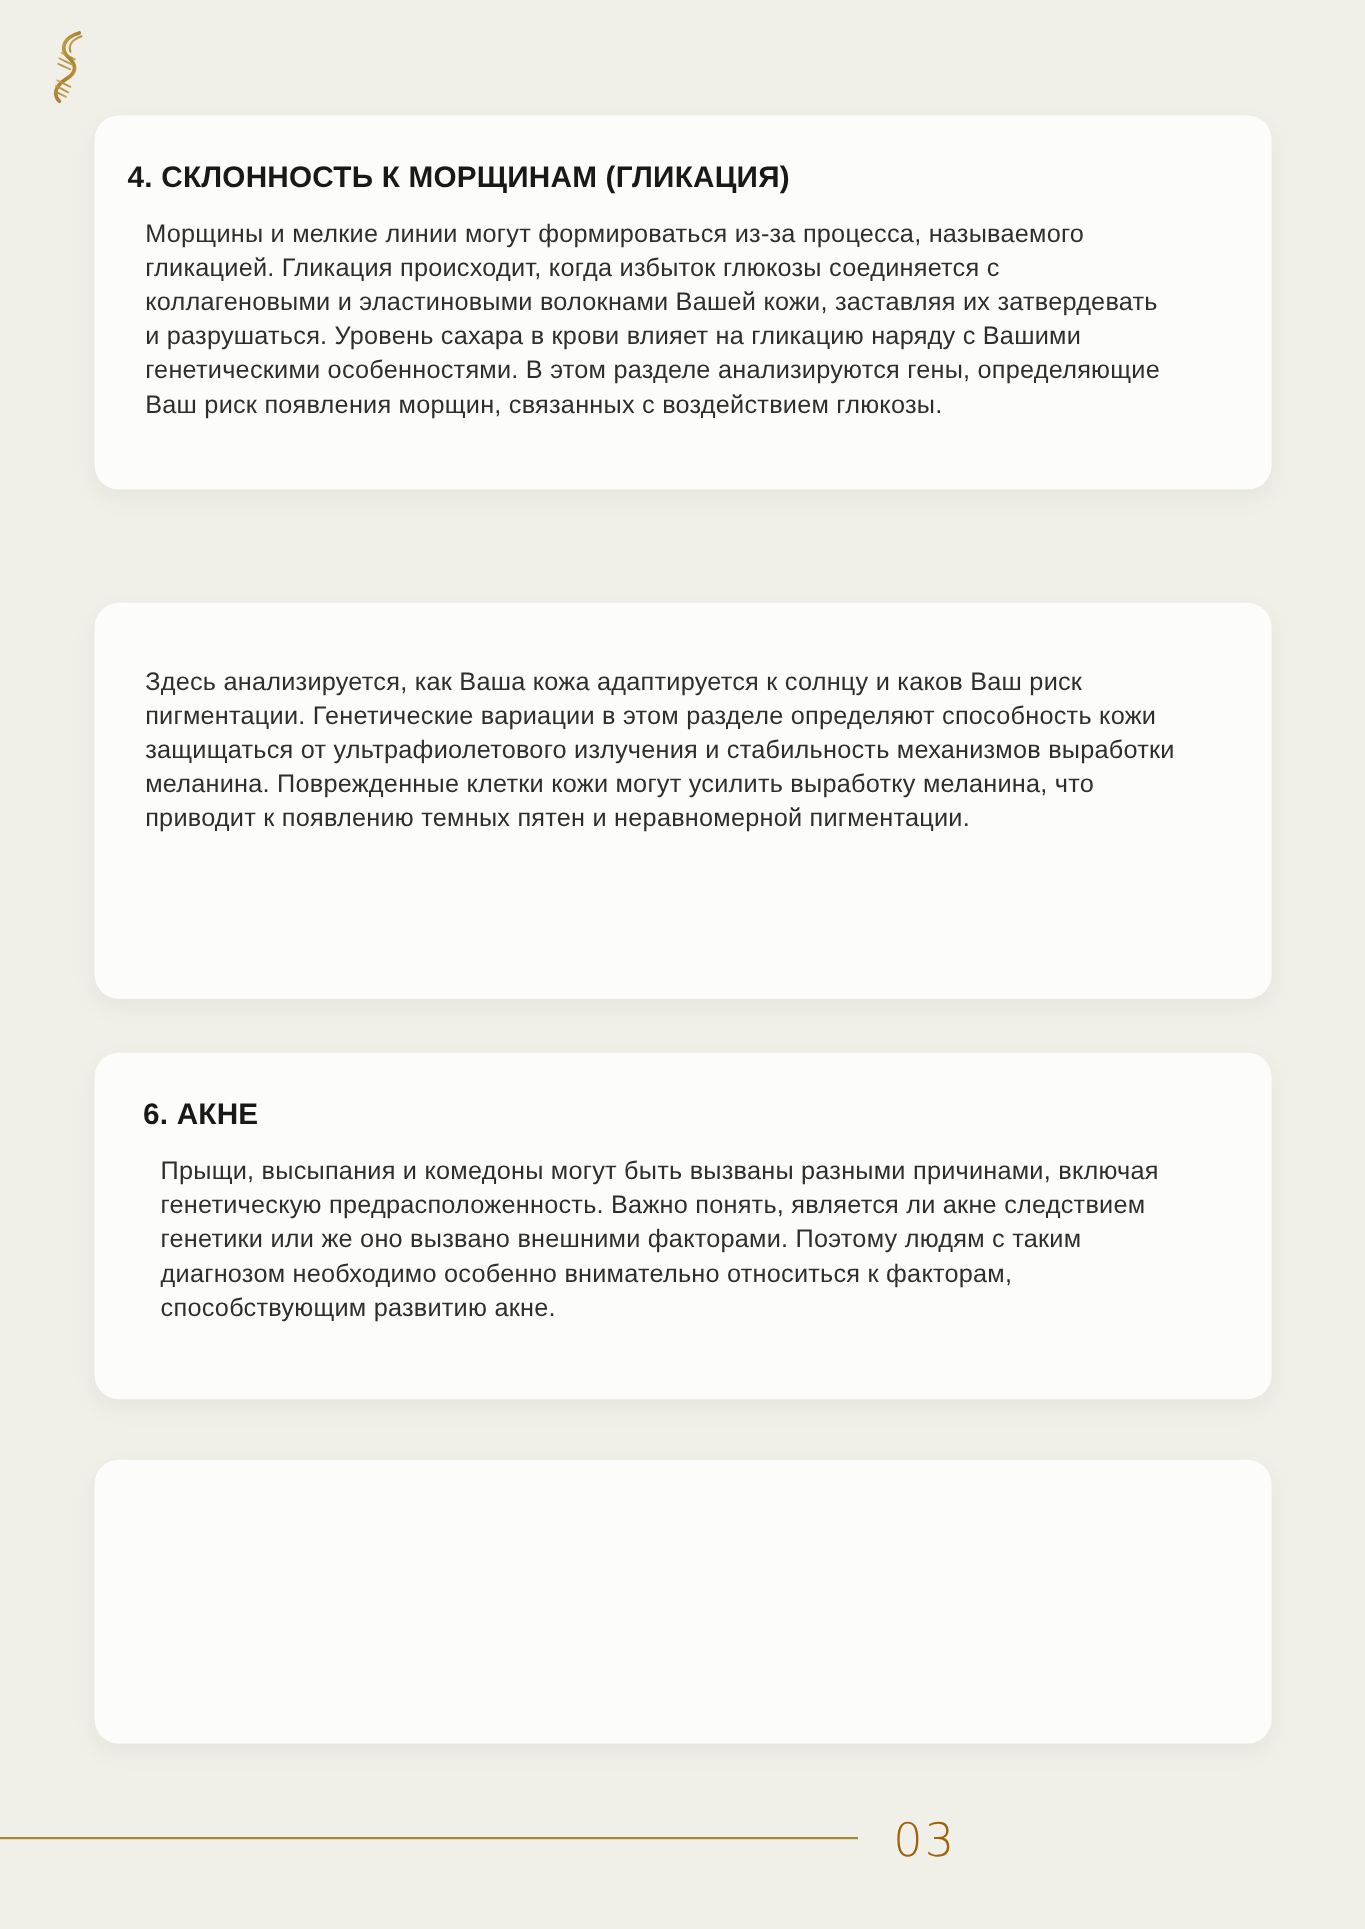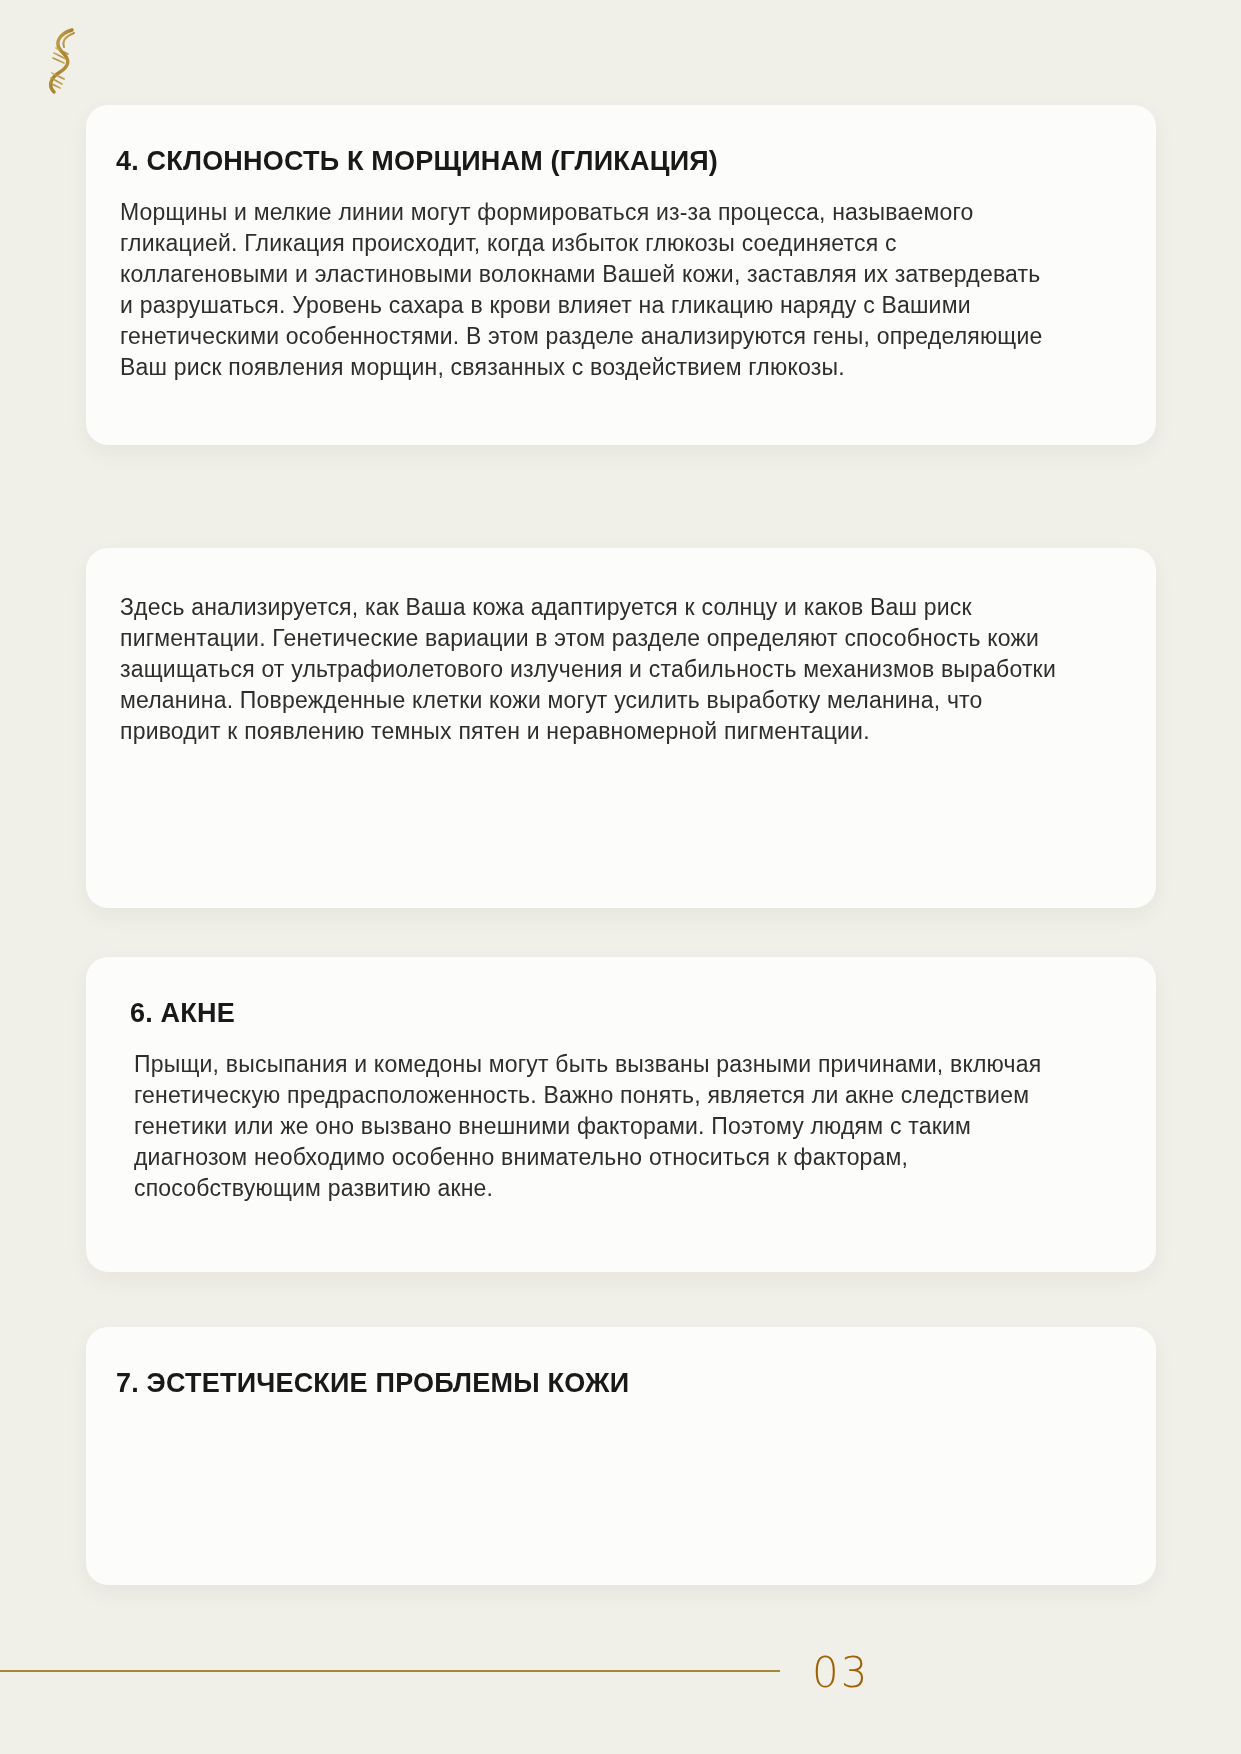--- a/index.html
+++ b/index.html
@@ -30,21 +30,21 @@
   }
   .card h2{
     margin:0 0 20px 0;
     font-size:27px;
     font-weight:700;
     color:#191919;
     letter-spacing:0.2px;
     line-height:1.2;
   }
   .card p{
-    margin:4px;
+    margin:16px;
     max-width:940px;
     font-size:23px;
     line-height:31px;
     color:#2e2e2e;
     letter-spacing:0.2px;
     white-space:pre-line;
   }
   .card-1{top:105px;height:340px;}
   .card-2{top:548px;height:360px;}
   .card-3{top:957px;height:315px;padding-left:44px;}
@@ -93,19 +93,18 @@
   <section class="card card-2">
     <p>Здесь анализируется, как Ваша кожа адаптируется к солнцу и каков Ваш риск пигментации. Генетические вариации в этом разделе определяют способность кожи защищаться от ультрафиолетового излучения и стабильность механизмов выработки меланина. Поврежденные клетки кожи могут усилить выработку меланина, что приводит к появлению темных пятен и неравномерной пигментации.</p>
   </section>
 
   <section class="card card-3">
     <h2>6. АКНЕ</h2>
     <p>Прыщи, высыпания и комедоны могут быть вызваны разными причинами, включая генетическую предрасположенность. Важно понять, является ли акне следствием генетики или же оно вызвано внешними факторами. Поэтому людям с таким диагнозом необходимо особенно внимательно относиться к факторам, способствующим развитию акне.</p>
   </section>
 
   <section class="card card-4">
-    <h2>7. ЭСТЕТИЧЕСКИЕ ПРОБЛЕМЫ КОЖИ</h2>
   </section>
 
   <div class="footer-line"></div>
   <div class="page-number">03</div>
 
 </div>
 
 </body></html>

